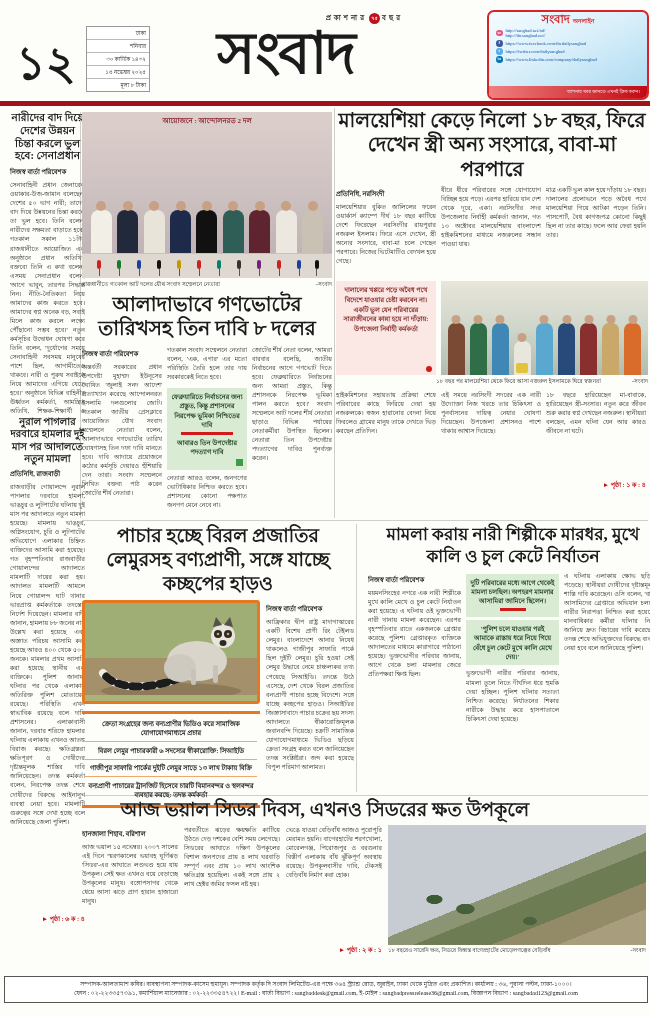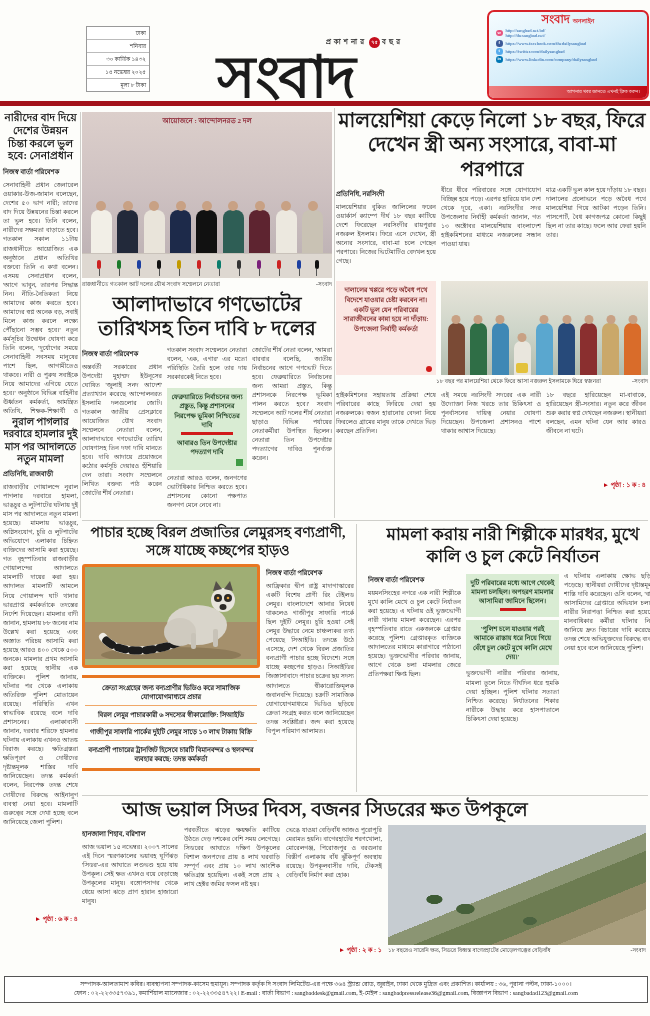--- a/index.html
+++ b/index.html
@@ -5,21 +5,21 @@
   html,body{margin:0;padding:0;background:#e9e9e6;}
   .page{position:relative;width:650px;height:1016px;margin:0 auto;background:#fdfdfa;
         font-family:"Liberation Serif",serif;color:#1b1b1b;overflow:hidden;}
 
   
   .pagenum{position:absolute;left:16px;top:28px;font-size:46px;font-weight:bold;}
   .datebox{position:absolute;left:86px;top:26px;width:62px;border:1px solid #999;
            font-size:5.6px;text-align:right;background:#fff;}
   .datebox .dr{border-bottom:1px solid #bbb;padding:1.5px 3px;}
   .datebox .dr:last-child{border-bottom:none;}
-  .masthead{position:absolute;left:158px;top:12px;width:255px;text-align:center;margin-top:24px;}
+  .masthead{position:absolute;left:158px;top:12px;width:255px;text-align:center;}
   .anniv{font-size:7px;font-weight:bold;letter-spacing:3px;display:flex;align-items:center;
          justify-content:flex-end;gap:2px;padding-right:10px;}
   .seal{display:inline-block;width:11px;height:11px;border-radius:50%;background:#c40f1d;
         color:#fff;font-size:5px;line-height:11px;letter-spacing:0;text-align:center;}
   .mtitle{font-size:58px;font-weight:bold;line-height:1.05;letter-spacing:-2px;}
 
   .onlinebox{position:absolute;left:487px;top:10px;width:158px;height:86px;
              border:2px solid #d8232a;border-radius:7px;overflow:hidden;
              background:linear-gradient(155deg,#f5fcff 0%,#d9effa 45%,#a9d9ef 100%);}
   .ob-title{text-align:center;color:#d8232a;font-weight:bold;font-size:11.5px;margin-top:2px;line-height:1;}
@@ -37,21 +37,21 @@
   .hd{font-weight:bold;text-align:center;line-height:1.22;}
   .byline{font-size:6.6px;font-weight:bold;margin:3px 0 2px;}
   .body{font-size:6.2px;line-height:1.46;text-align:justify;overflow:hidden;}
   .capline{display:flex;justify-content:space-between;font-size:5.7px;margin:2px 0;}
   .jump{color:#c00a14;font-weight:bold;font-size:6.4px;text-align:right;margin-top:2px;}
   .jump::before{content:"► ";}
   .vline{position:absolute;width:1px;background:#cfcfca;}
   .hline{position:absolute;height:1px;background:#cfcfca;}
 
   
-  .leftcol{position:absolute;left:3px;top:112px;width:75px;}
+  .leftcol{position:absolute;left:10px;top:112px;width:75px;}
   .leftcol .hd1{font-size:10.5px;}
   .leftcol .hd2{font-size:10px;}
   .army-body{height:236px;}
   .nural-body{height:430px;}
 
   
   .pressblock{position:absolute;left:82px;top:112px;width:250px;}
   .photo1{height:166px;position:relative;overflow:hidden;
           background:linear-gradient(180deg,#dccfcb 0%,#cfc2c2 45%,#b9aeb1 100%);}
   .p1-banner{margin:7px auto 0;width:84%;background:#c01b2d;color:#fff;text-align:center;padding:3px 0 2px;}
@@ -88,21 +88,21 @@
   .person2{width:17px;height:52px;border-radius:7px 7px 0 0;background:var(--c,#567);position:relative;}
   .person2::before{content:"";position:absolute;top:-8px;left:50%;transform:translateX(-50%);
                    width:9px;height:9px;border-radius:50%;background:#c8a184;}
   .person2.short{height:34px;}
   .bag{position:absolute;bottom:2px;left:50%;transform:translateX(-50%);width:12px;height:10px;background:#e3c23c;border-radius:2px;}
   .mal-cap{width:212px;margin-left:auto;}
   .b3 .c{height:102px;}
 
   
   .lemblock{position:absolute;left:82px;top:524px;width:272px;}
-  .lem-head{font-size:14px;line-height:1.25;}
+  .lem-head{font-size:19px;line-height:1.25;}
   .lem-grid{display:flex;gap:6px;margin-top:5px;}
   .lem-left{width:178px;}
   .photo3{height:98px;border:3px solid #e87722;border-radius:3px;overflow:hidden;background:#aab479;}
   .obox{margin-top:7px;border-top:3px solid #e87722;border-bottom:3px solid #e87722;padding:1px 3px;}
   .obox .bullet{font-size:6.6px;font-weight:bold;text-align:center;line-height:1.45;
                 padding:3.5px 2px;border-bottom:1.5px solid #f0a868;}
   .obox .bullet:last-child{border-bottom:none;}
   .lem-right{flex:1;overflow:hidden;height:224px;}
 
   
@@ -128,20 +128,21 @@
 
   
   .footerbox{position:absolute;left:4px;top:976px;width:630px;border:1px solid #555;
              padding:3px 6px;font-size:6px;line-height:1.55;text-align:center;background:#fff;}
 </style>
 </head>
 <body>
 
 <div class="page">
 
+  <div class="pagenum">১২</div>
 
   <div class="datebox">
     <div class="dr">ঢাকা</div>
     <div class="dr">শনিবার</div>
     <div class="dr">৩০ কার্তিক ১৪৩২</div>
     <div class="dr">১৫ নভেম্বর ২০২৫</div>
     <div class="dr">মূল্য ৮ টাকা</div>
   </div>
 
   <div class="masthead">
@@ -371,21 +372,21 @@
         </div>
         <div class="body" style="height:66px;">ভুক্তভোগী নারীর পরিবার জানায়, মামলা তুলে নিতে দীর্ঘদিন ধরে হুমকি দেয়া হচ্ছিল। পুলিশ ঘটনার সত্যতা নিশ্চিত করেছে। নির্যাতনের শিকার নারীকে উদ্ধার করে হাসপাতালে চিকিৎসা দেয়া হয়েছে।</div>
       </div>
       <div class="c">
         <div class="body" style="height:222px;">এ ঘটনায় এলাকায় ক্ষোভ ছড়িয়ে পড়েছে। স্থানীয়রা দোষীদের দৃষ্টান্তমূলক শাস্তি দাবি করেছেন। ওসি বলেন, 'বাকি আসামিদের গ্রেপ্তারে অভিযান চলছে। নারীর নিরাপত্তা নিশ্চিত করা হয়েছে।' মানবাধিকার কর্মীরা ঘটনার নিন্দা জানিয়ে দ্রুত বিচারের দাবি করেছেন। তদন্ত শেষে অভিযুক্তদের বিরুদ্ধে ব্যবস্থা নেয়া হবে বলে জানিয়েছে পুলিশ।</div>
       </div>
     </div>
   </div>
 
   <div class="sidrblock">
-    <div class="hd sidr-head">আজ ভয়াল সিডর দিবস, বজনর সিডরের ক্ষত উপকূলে</div>
+    <div class="hd sidr-head">আজ ভয়াল সিডর দিবস, এখনও সিডরের ক্ষত উপকূলে</div>
     <div class="sidr-grid">
       <div class="sidr-cols">
         <div class="c">
           <div class="byline">হানজালা শিহাব, বরিশাল</div>
           <div class="body" style="height:118px;">আজ ভয়াল ১৫ নভেম্বর। ২০০৭ সালের এই দিনে স্মরণকালের ভয়াবহ ঘূর্ণিঝড় 'সিডর'-এর আঘাতে লণ্ডভণ্ড হয়ে যায় উপকূল। সেই ক্ষত এখনও বয়ে বেড়াচ্ছে উপকূলের মানুষ। বঙ্গোপসাগর থেকে ধেয়ে আসা ঝড়ে প্রাণ হারান হাজারো মানুষ।</div>
         </div>
         <div class="c">
             <div class="body" style="height:132px;">পরবর্তীতে ঝড়ের ক্ষয়ক্ষতি কাটিয়ে উঠতে দেড় দশকের বেশি সময় লেগেছে। সিডরের আঘাতে দক্ষিণ উপকূলের বিশাল জনপদের প্রায় ৪ লাখ ঘরবাড়ি সম্পূর্ণ এবং প্রায় ১০ লাখ আংশিক ক্ষতিগ্রস্ত হয়েছিল। একই সঙ্গে প্রায় ২ লাখ হেক্টর জমির ফসল নষ্ট হয়।</div>
           </div>
         <div class="c">

